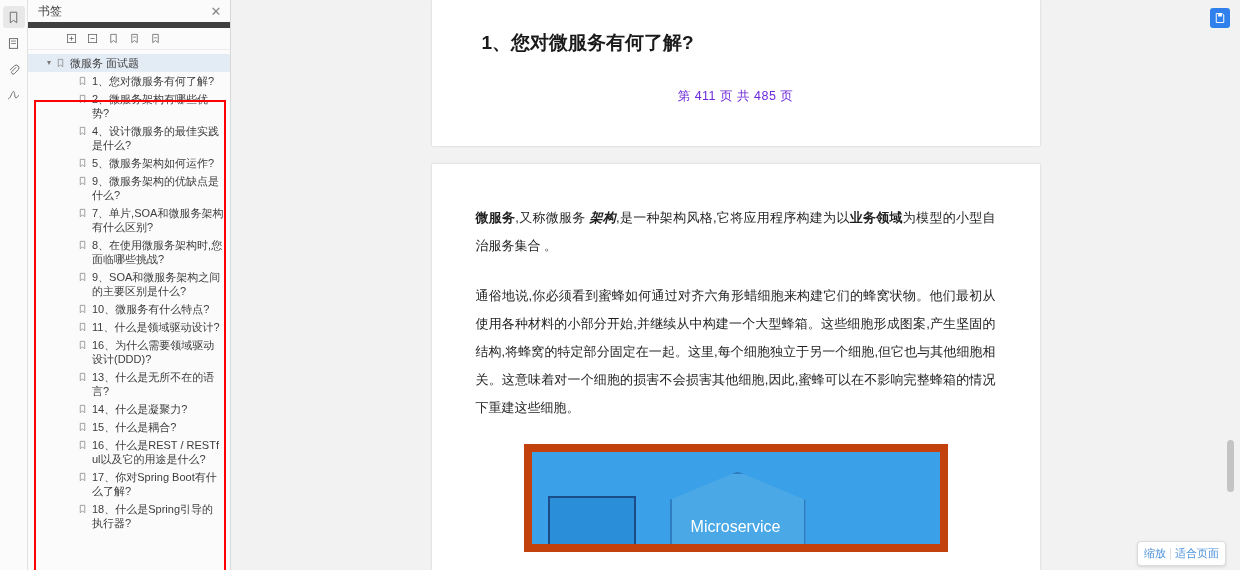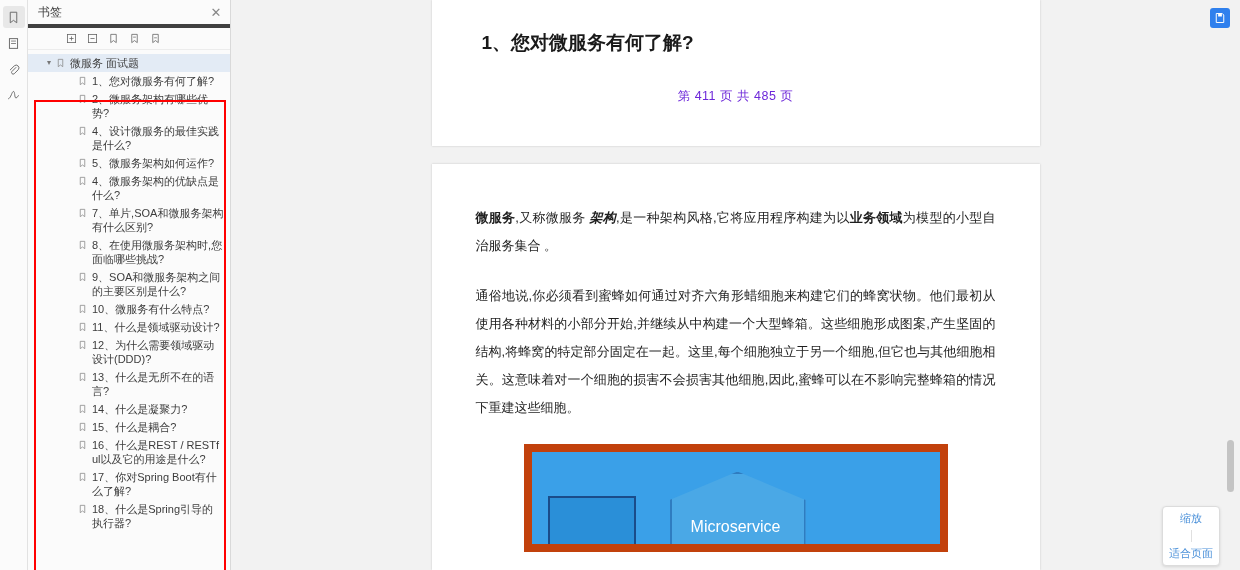--- a/index.html
+++ b/index.html
@@ -55,21 +55,21 @@
     box-sizing: border-box;
     display: flex;
     flex-direction: column;
     position: relative;
   }
   .panel-header {
     height: 28px;
     display: flex;
     align-items: center;
     padding: 0 6px 0 10px;
-    border-bottom: 4px solid #404040;
+    border-bottom: 6px solid #404040;
     box-sizing: border-box;
   }
   .panel-title {
     font-size: 12px;
     color: #444;
     flex: 1;
   }
   .panel-close {
     width: 16px;
     height: 16px;
@@ -267,33 +267,32 @@
     right: 3px;
     top: 440px;
     width: 7px;
     height: 52px;
     background: #c4c4c4;
     border-radius: 4px;
     cursor: pointer;
   }
   .floating-btns {
     position: absolute;
-    right: 20px;
+    right: 14px;
     bottom: 4px;
     display: flex;
     gap: 4px;
     background: #ffffff;
     border: 1px solid #dcdcdc;
     border-radius: 4px;
     padding: 4px 6px;
     box-shadow: 0 1px 3px rgba(0,0,0,0.12);
     font-size: 11px;
     color: #4a90d9;
     align-items: center;
-    flex-direction: column;
   }
   .floating-btns span { white-space: nowrap; }
   .divider-v { width: 1px; height: 12px; background: #e0e0e0; }
 </style>
 </head>
 <body>
 
 <div class="app">
 
   <div class="rail">
@@ -408,21 +407,21 @@
           </span>
           <span class="label">5、微服务架构如何运作?</span>
         </div>
       <div class="node lvl1">
           <span class="caret"></span>
           <span class="bm-icon">
             <svg width="9" height="10" viewBox="0 0 16 16">
               <path d="M4 1.5h8v13l-4-3-4 3z" fill="none" stroke="currentColor" stroke-width="1.4"></path>
             </svg>
           </span>
-          <span class="label">4、微服务架构的优缺点是什么?</span>
+          <span class="label">9、微服务架构的优缺点是什么?</span>
         </div>
       <div class="node lvl1">
           <span class="caret"></span>
           <span class="bm-icon">
             <svg width="9" height="10" viewBox="0 0 16 16">
               <path d="M4 1.5h8v13l-4-3-4 3z" fill="none" stroke="currentColor" stroke-width="1.4"></path>
             </svg>
           </span>
           <span class="label">7、单片,SOA和微服务架构有什么区别?</span>
         </div>
@@ -462,21 +461,21 @@
           </span>
           <span class="label">11、什么是领域驱动设计?</span>
         </div>
       <div class="node lvl1">
           <span class="caret"></span>
           <span class="bm-icon">
             <svg width="9" height="10" viewBox="0 0 16 16">
               <path d="M4 1.5h8v13l-4-3-4 3z" fill="none" stroke="currentColor" stroke-width="1.4"></path>
             </svg>
           </span>
-          <span class="label">12、为什么需要领域驱动设计(DDD)?</span>
+          <span class="label">16、为什么需要领域驱动设计(DDD)?</span>
         </div>
       <div class="node lvl1">
           <span class="caret"></span>
           <span class="bm-icon">
             <svg width="9" height="10" viewBox="0 0 16 16">
               <path d="M4 1.5h8v13l-4-3-4 3z" fill="none" stroke="currentColor" stroke-width="1.4"></path>
             </svg>
           </span>
           <span class="label">13、什么是无所不在的语言?</span>
         </div>

